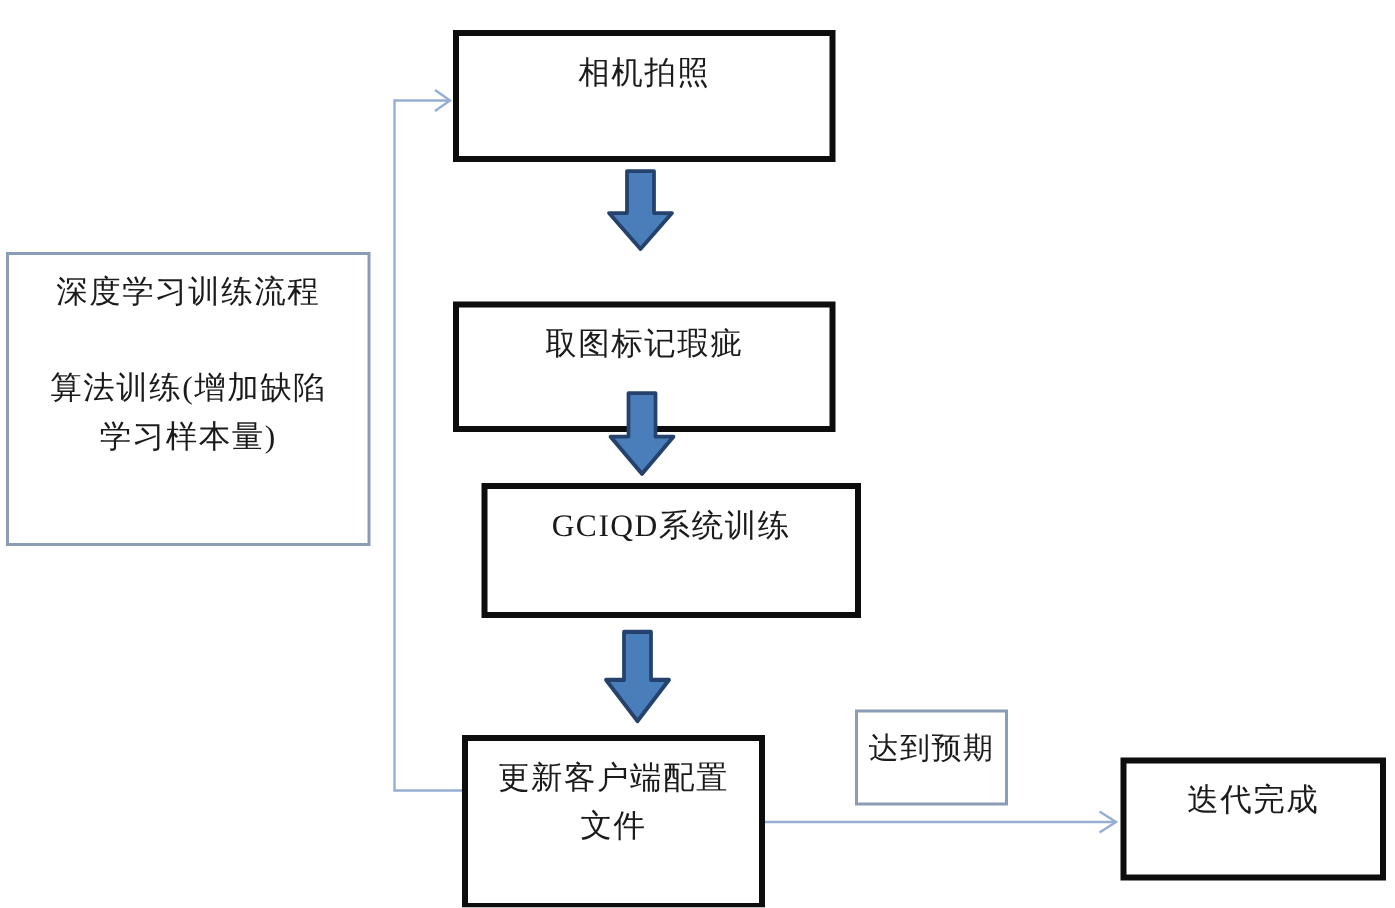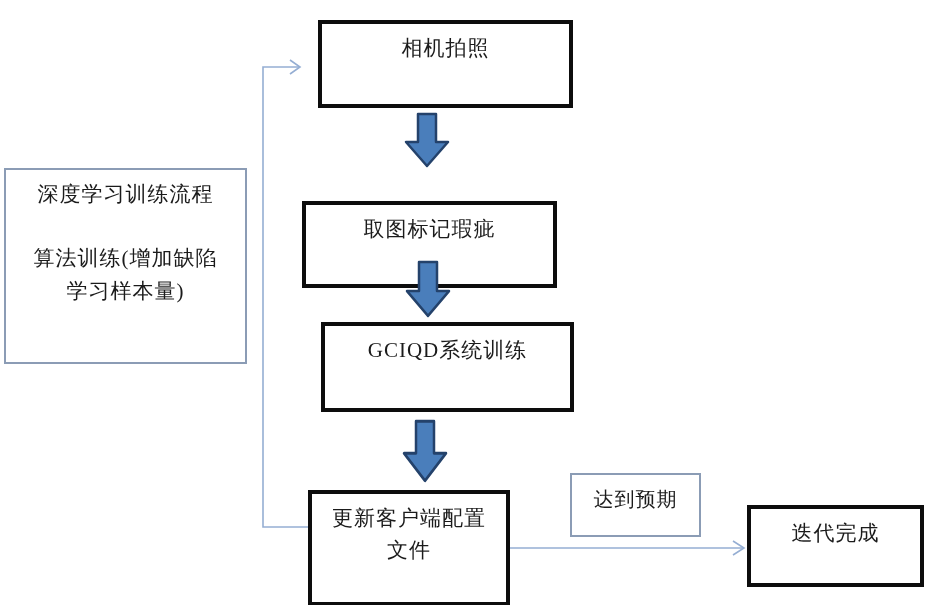--- a/index.html
+++ b/index.html
@@ -63,38 +63,38 @@
 
 <div id="canvas">
 
   <div class="box thin side-note" style="left:4px; top:168px; width:243px; height:196px;">
     <span class="label pad-top">深度学习训练流程</span>
     <div class="gap"></div>
     <span class="label">算法训练(增加缺陷</span>
     <span class="label">学习样本量)</span>
   </div>
 
-  <div class="box black" style="left:302px; top:20px; width:255px; height:88px;margin-left:16px;">
+  <div class="box black" style="left:302px; top:20px; width:255px; height:88px;">
     <span class="label pad-top">相机拍照</span>
   </div>
 
   <div class="box black" style="left:302px; top:169px; width:255px; height:87px;margin-top:32px;">
     <span class="label pad-top">取图标记瑕疵</span>
   </div>
 
   <div class="box black" style="left:305px; top:322px; width:253px; height:90px;margin-left:16px;">
     <span class="label pad-top">GCIQD系统训练</span>
   </div>
 
   <div class="box black" style="left:308px; top:490px; width:202px; height:116px;">
     <span class="label pad-top">更新客户端配置</span>
     <span class="label">文件</span>
   </div>
 
-  <div class="box thin" style="left:570px; top:473px; width:131px; height:64px;">
+  <div class="box thin" style="left:570px; top:473px; width:102px; height:64px;">
     <span class="label" style="padding-top:8px; font-size:20px;">达到预期</span>
   </div>
 
   <div class="box black" style="left:747px; top:505px; width:177px; height:82px;">
     <span class="label pad-top">迭代完成</span>
   </div>
 
   <svg class="block-arrow" style="left:404px; top:112px; width:46px; height:56px;" viewBox="0 0 46 56" preserveAspectRatio="none">
     <polygon points="14,2 32,2 32,30 44,30 23,54 2,30 14,30"></polygon>
   </svg>

